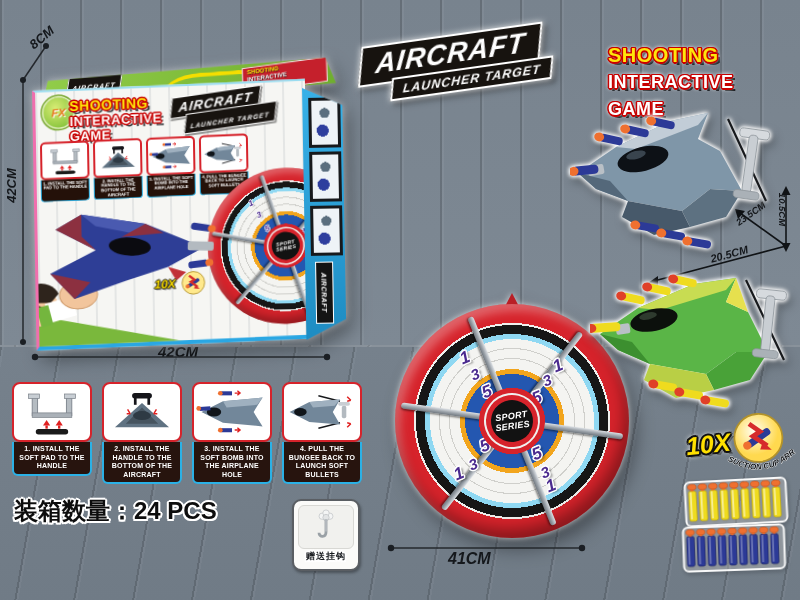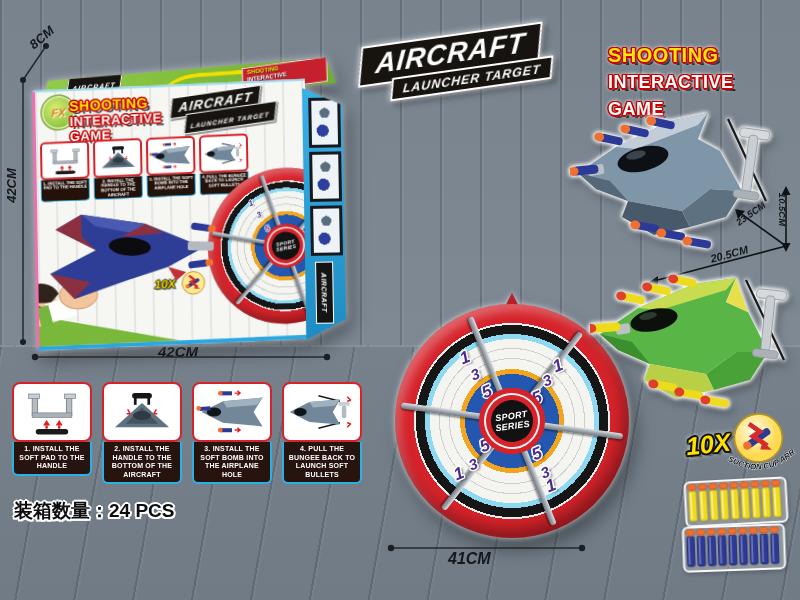--- a/index.html
+++ b/index.html
@@ -120,21 +120,21 @@
   .dim{position:absolute;font:italic 700 13px "Liberation Sans",sans-serif;color:#15181c;white-space:nowrap;}
   
   .step-card{position:absolute;top:382px;width:80px;}
   .step-card .img{height:56px;background:#fff;border:2.5px solid #d6232b;border-radius:8px;
     display:flex;align-items:center;justify-content:center;}
   .step-card .cap{background:#27140e;border:2px solid #2bb1e6;border-top:none;border-radius:0 0 6px 6px;
     color:#fff;font-weight:700;font-size:7px;line-height:8.5px;text-align:center;
     padding:3px 1px 3px;letter-spacing:.2px;min-height:26px;}
   
   #packing{position:absolute;left:14px;top:500px;}
-  #packing div{font-weight:900;font-size:19px;line-height:21.5px;color:#0d0d0d;margin-bottom:1px;}
+  #packing div{font-weight:900;font-size:24px;line-height:21.5px;color:#0d0d0d;margin-bottom:1px;}
   
   #hook-card{position:absolute;left:292px;top:499px;width:64px;height:68px;background:#fbfbf9;
     border:2px solid #5a5e63;border-radius:9px;box-shadow:1px 2px 3px rgba(0,0,0,.35);}
   #hook-card .pad{margin:4px 4px 0;height:42px;background:#f1f1ee;border:1px solid #d8d8d4;border-radius:6px;
     display:flex;align-items:center;justify-content:center;}
   #hook-card .cap{text-align:center;font-weight:900;font-size:9px;color:#15181c;margin-top:1px;letter-spacing:1px;}
   
   .count10{font:italic 900 25px "Liberation Sans",sans-serif;color:#ffe000;
     text-shadow:-2px 0 #111,2px 0 #111,0 -2px #111,0 2px #111,-1.5px -1.5px #111,1.5px 1.5px #111,1.5px -1.5px #111,-1.5px 1.5px #111,0 0 5px #fff,0 0 6px #fff,3px 3px 0 rgba(0,0,0,.5);}
   .count10-sm{font-size:12px;text-shadow:-1px 0 #111,1px 0 #111,0 -1px #111,0 1px #111,0 0 3px #fff,1.5px 1.5px 0 rgba(0,0,0,.5);}
@@ -532,20 +532,34 @@
           <use href="#img-step4"></use>
         </svg>
       </div>
     <div class="cap">4. PULL THE BUNGEE BACK TO LAUNCH SOFT BULLETS</div>
   </div>
 
   <div id="packing">
     <div class="ow"><span>装箱数量：</span><span>24 PCS</span></div>
   </div>
 
+  <div id="hook-card">
+    <div class="pad">
+      <svg width="40" height="38" viewBox="0 0 60 60">
+        <circle cx="24" cy="13" r="5" fill="#f4f5f5" stroke="#b9bdc0"></circle>
+        <circle cx="36" cy="13" r="5" fill="#f4f5f5" stroke="#b9bdc0"></circle>
+        <circle cx="30" cy="8" r="5" fill="#f4f5f5" stroke="#b9bdc0"></circle>
+        <circle cx="30" cy="15" r="5" fill="#e3e5e6" stroke="#b9bdc0"></circle>
+        <path d="M30 18 v20" stroke="#9aa1a6" stroke-width="4.5" fill="none"></path>
+        <path d="M30 38 c0 9 -11 9 -11 1" stroke="#9aa1a6" stroke-width="4.5" fill="none"></path>
+        <path d="M30 18 v19" stroke="#c9ced2" stroke-width="1.6" fill="none"></path>
+      </svg>
+    </div>
+    <div class="cap ow">赠送挂钩</div>
+  </div>
 
   <div style="position:absolute;left:686px;top:430px;transform:rotate(-6deg);z-index:11">
     <span class="count10">10X</span>
   </div>
   <svg style="position:absolute;left:715px;top:410px;transform:rotate(-4deg);z-index:10" width="86" height="74" viewBox="0 0 86 74">
     <defs>
         <radialGradient id="bgold" cx="42%" cy="35%">
           <stop offset="0" stop-color="#fffef2"></stop>
           <stop offset="1" stop-color="#ffd94f"></stop>
         </radialGradient>

